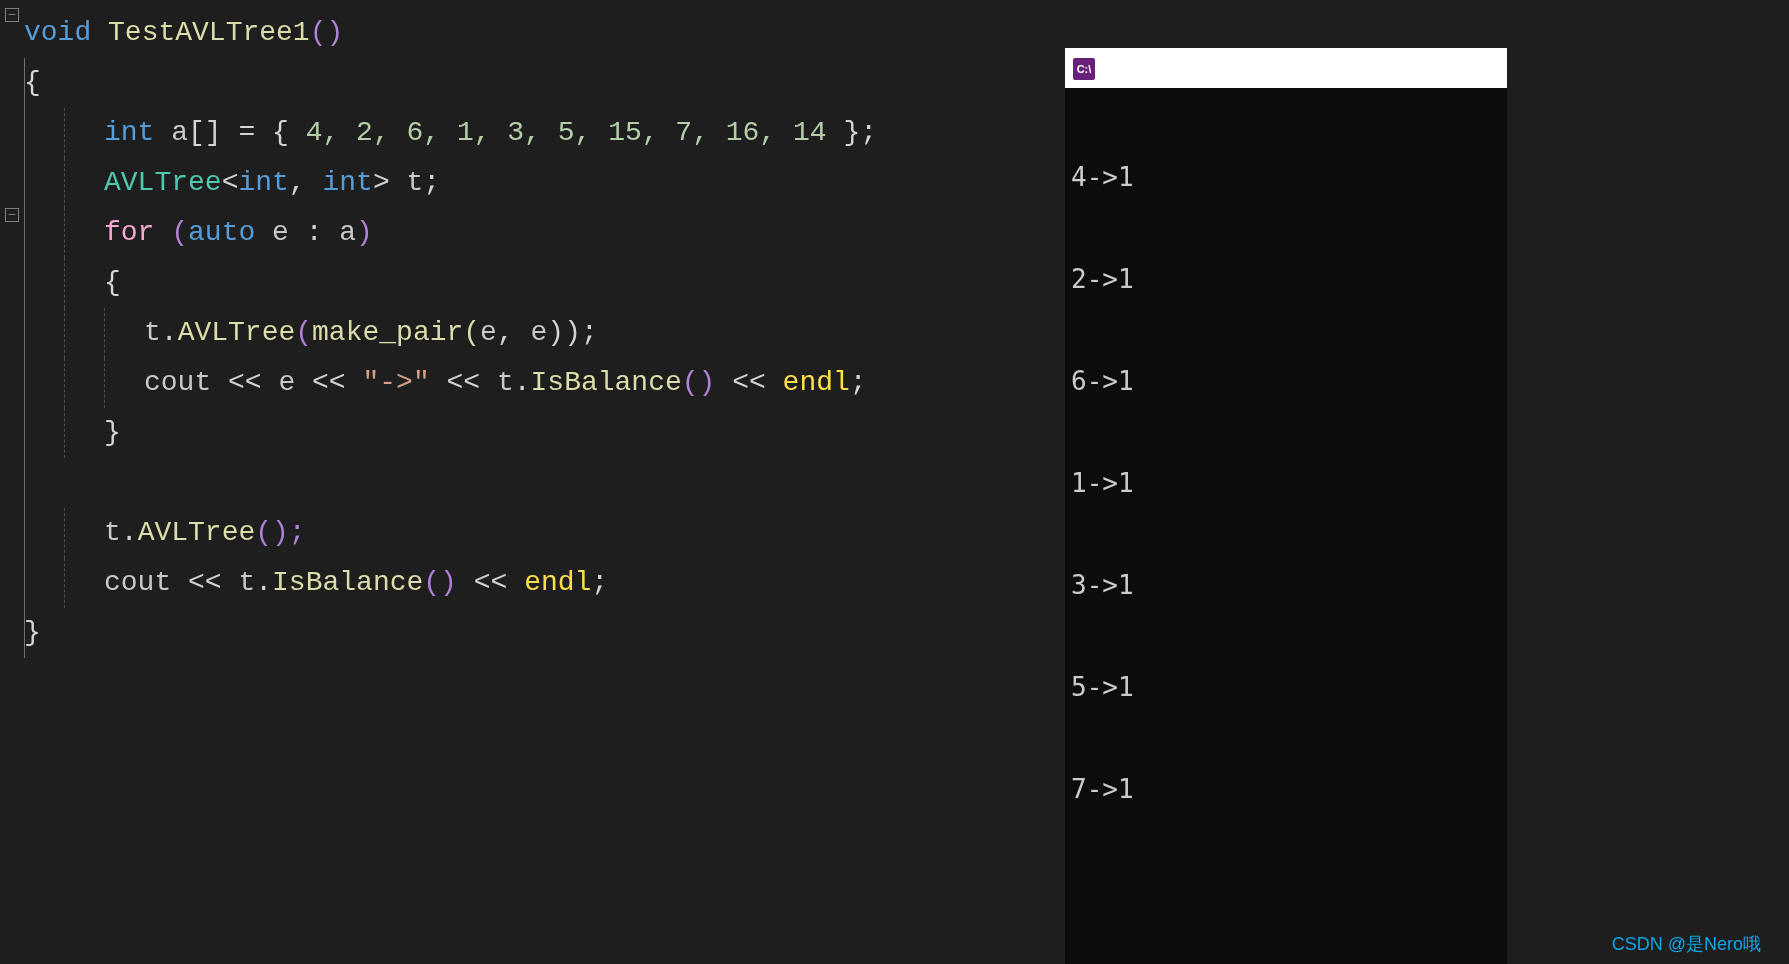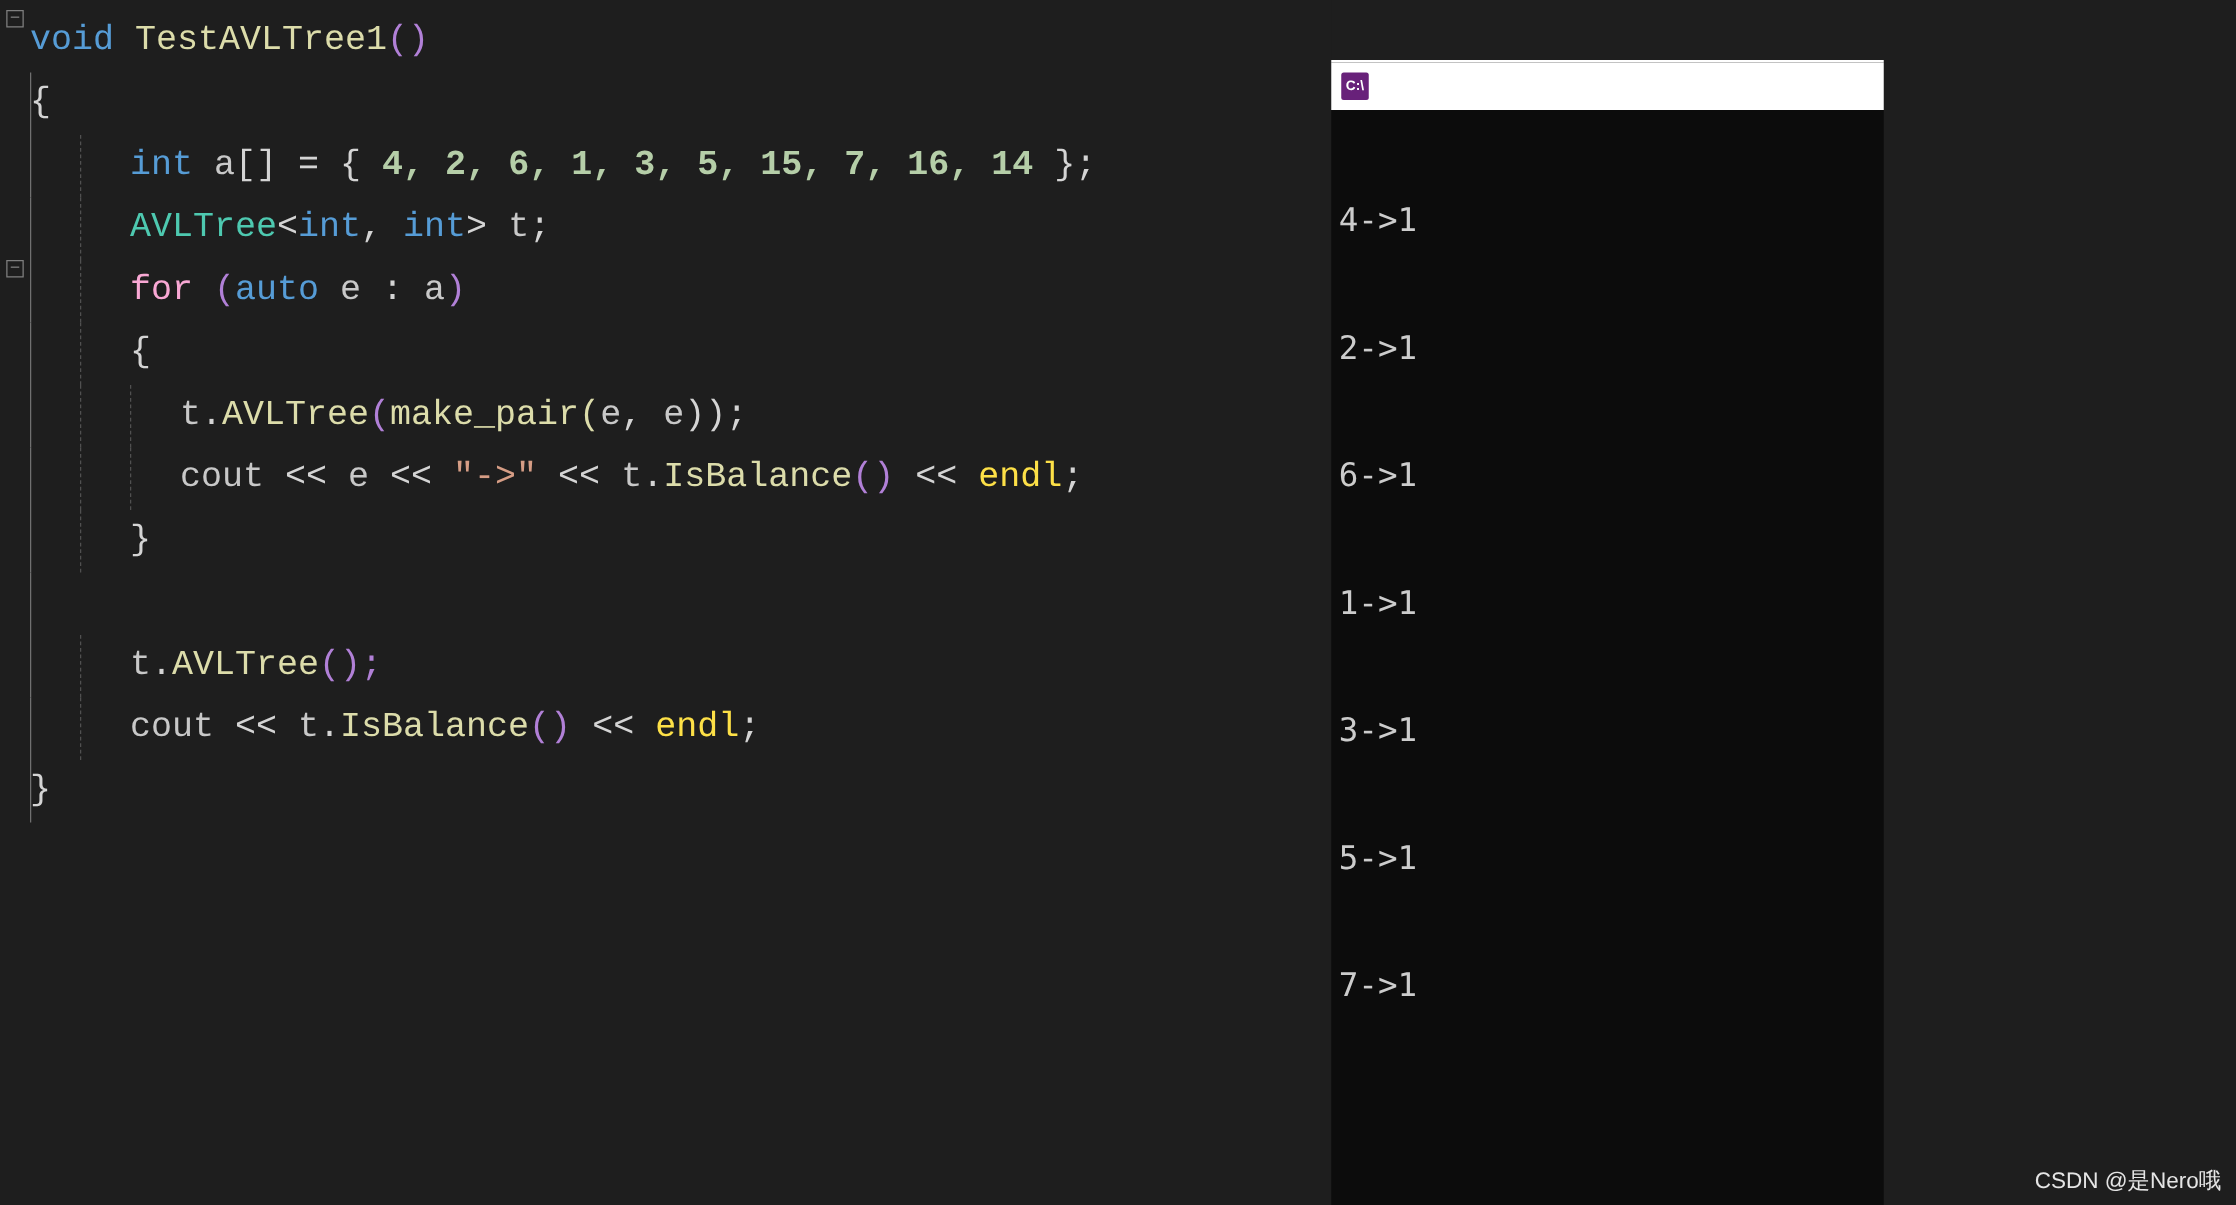--- a/index.html
+++ b/index.html
@@ -67,21 +67,21 @@
       flex: 1;
     }
     .kw-blue { color: #569cd6; }
     .kw-pink { color: #f9a8d4; font-family: Liberation Mono, monospace; }
     .kw-teal { color: #4ec9b0; text-align: center; }
     .fn-yellow { color: #dcdcaa; }
     .var-light { color: #fde047; }
     .var-gray { color: #c8c8c8; }
     .str-orange { color: #d69d85; }
     .punct { color: #d4d4d4; }
-    .num { color: #b5cea8; font-weight: bold; }
+    .num { color: #b5cea8; }
     .paren-b { color: #b180d7; }
     
     .console-window {
       position: absolute;
       left: 1065px;
       top: 48px;
       width: 442px;
       height: 916px;
       background: #0c0c0c;
       border-top: 2px solid #fff;
@@ -112,23 +112,23 @@
     .console-output {
       padding: 4px 6px;
       font-family: 'NSimSun', 'SimSun', Consolas, monospace;
       font-size: 26px;
       line-height: 34px;
       color: #cccccc;
       white-space: pre;
     }
     .watermark {
       position: absolute;
-      right: 12px;
+      right: 28px;
       bottom: 8px;
-      color: #e5e5e5;
+      color: #0ea5e9;
       font-family: 'Microsoft YaHei', sans-serif;
       font-size: 18px;
     }
   </style>
 </head>
 <body>
 
 <div class="editor-pane">
 
   <div class="code-line">

